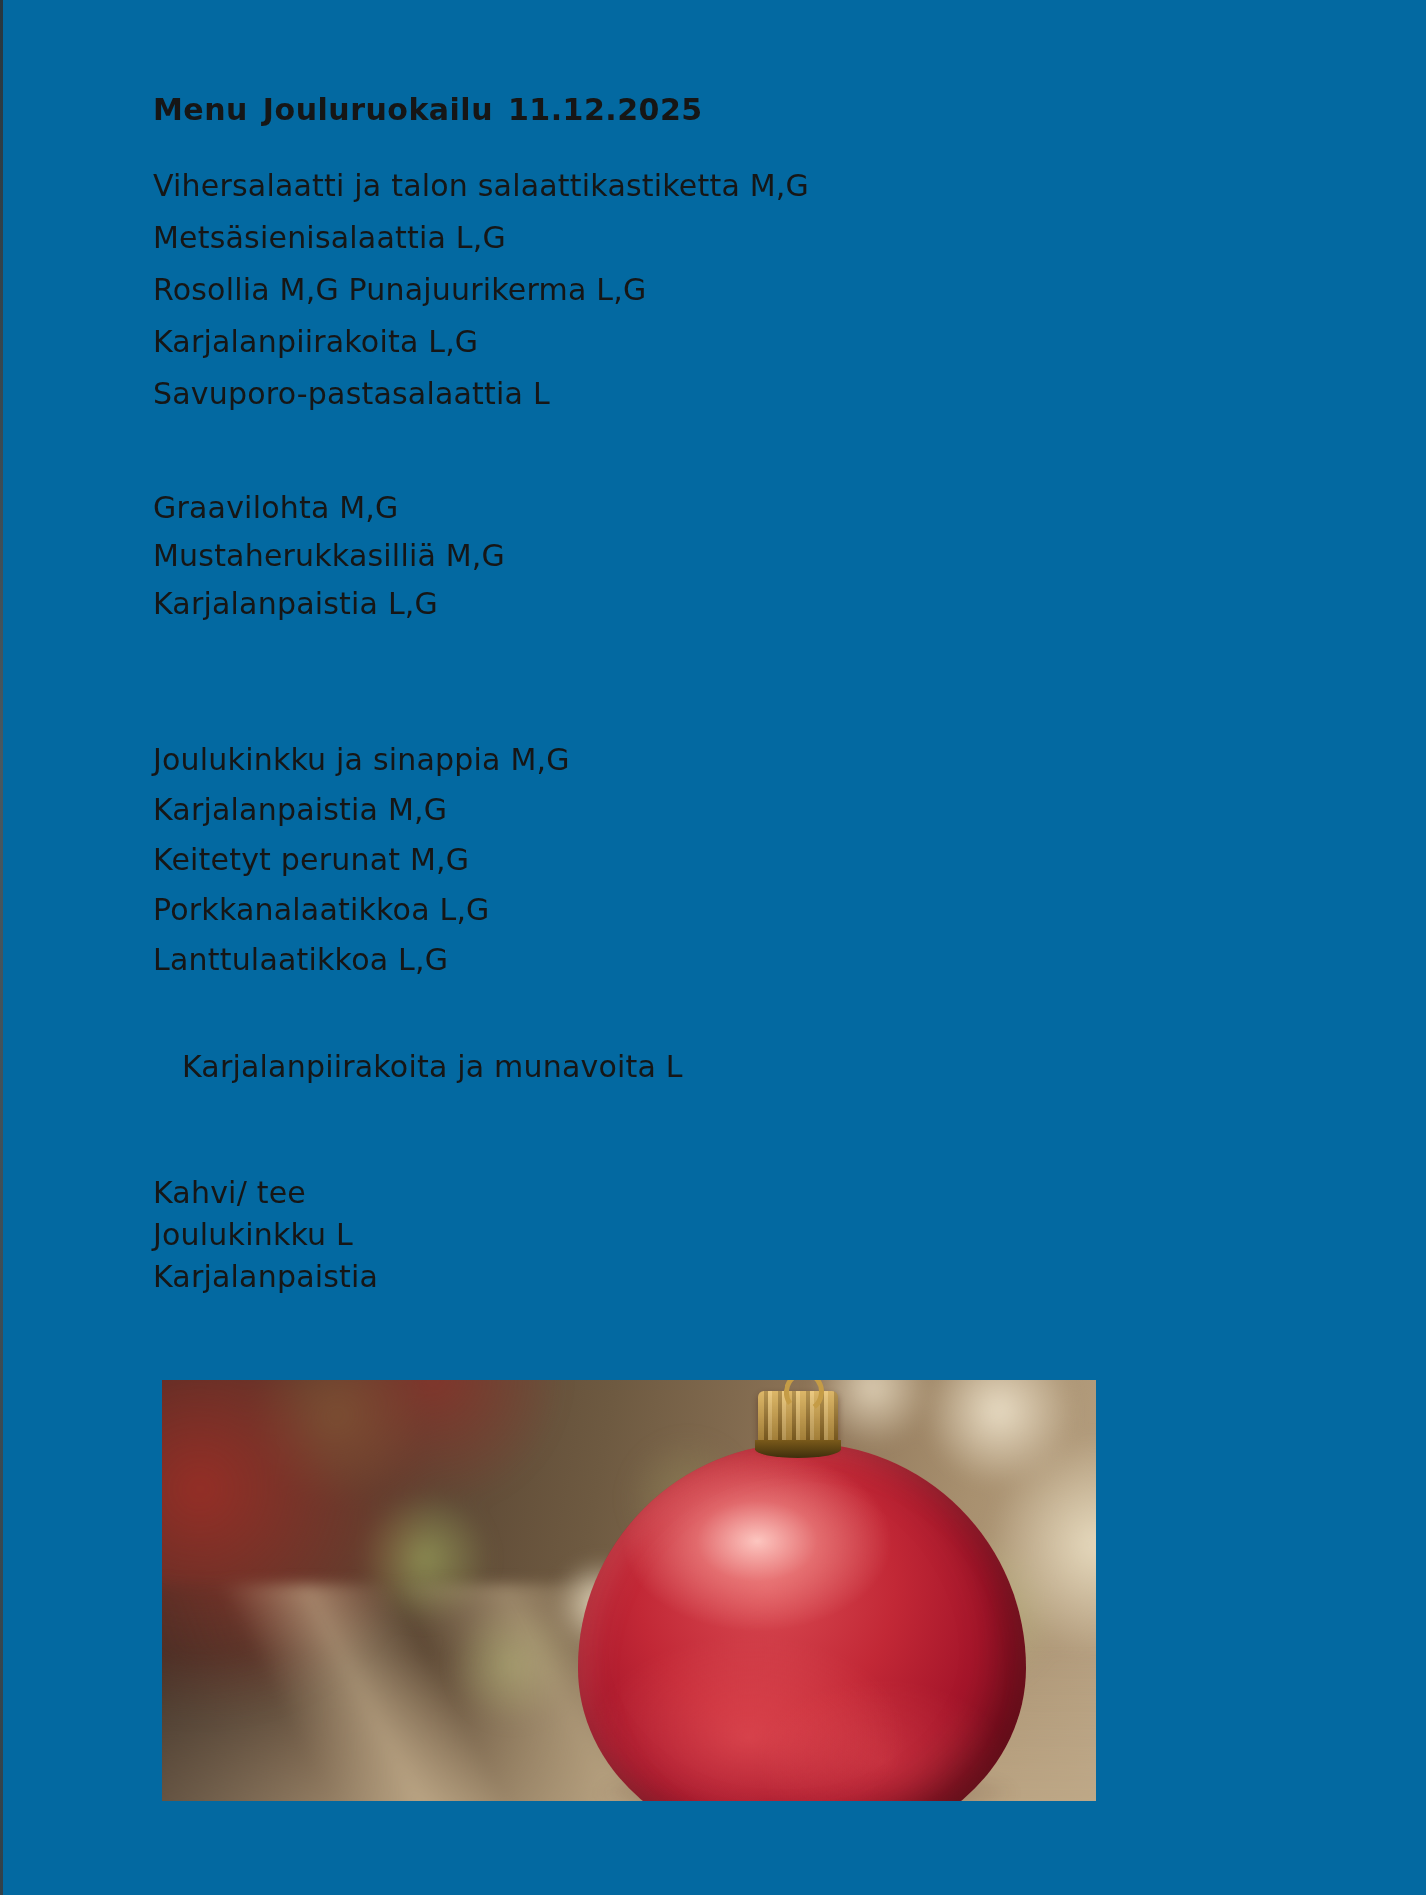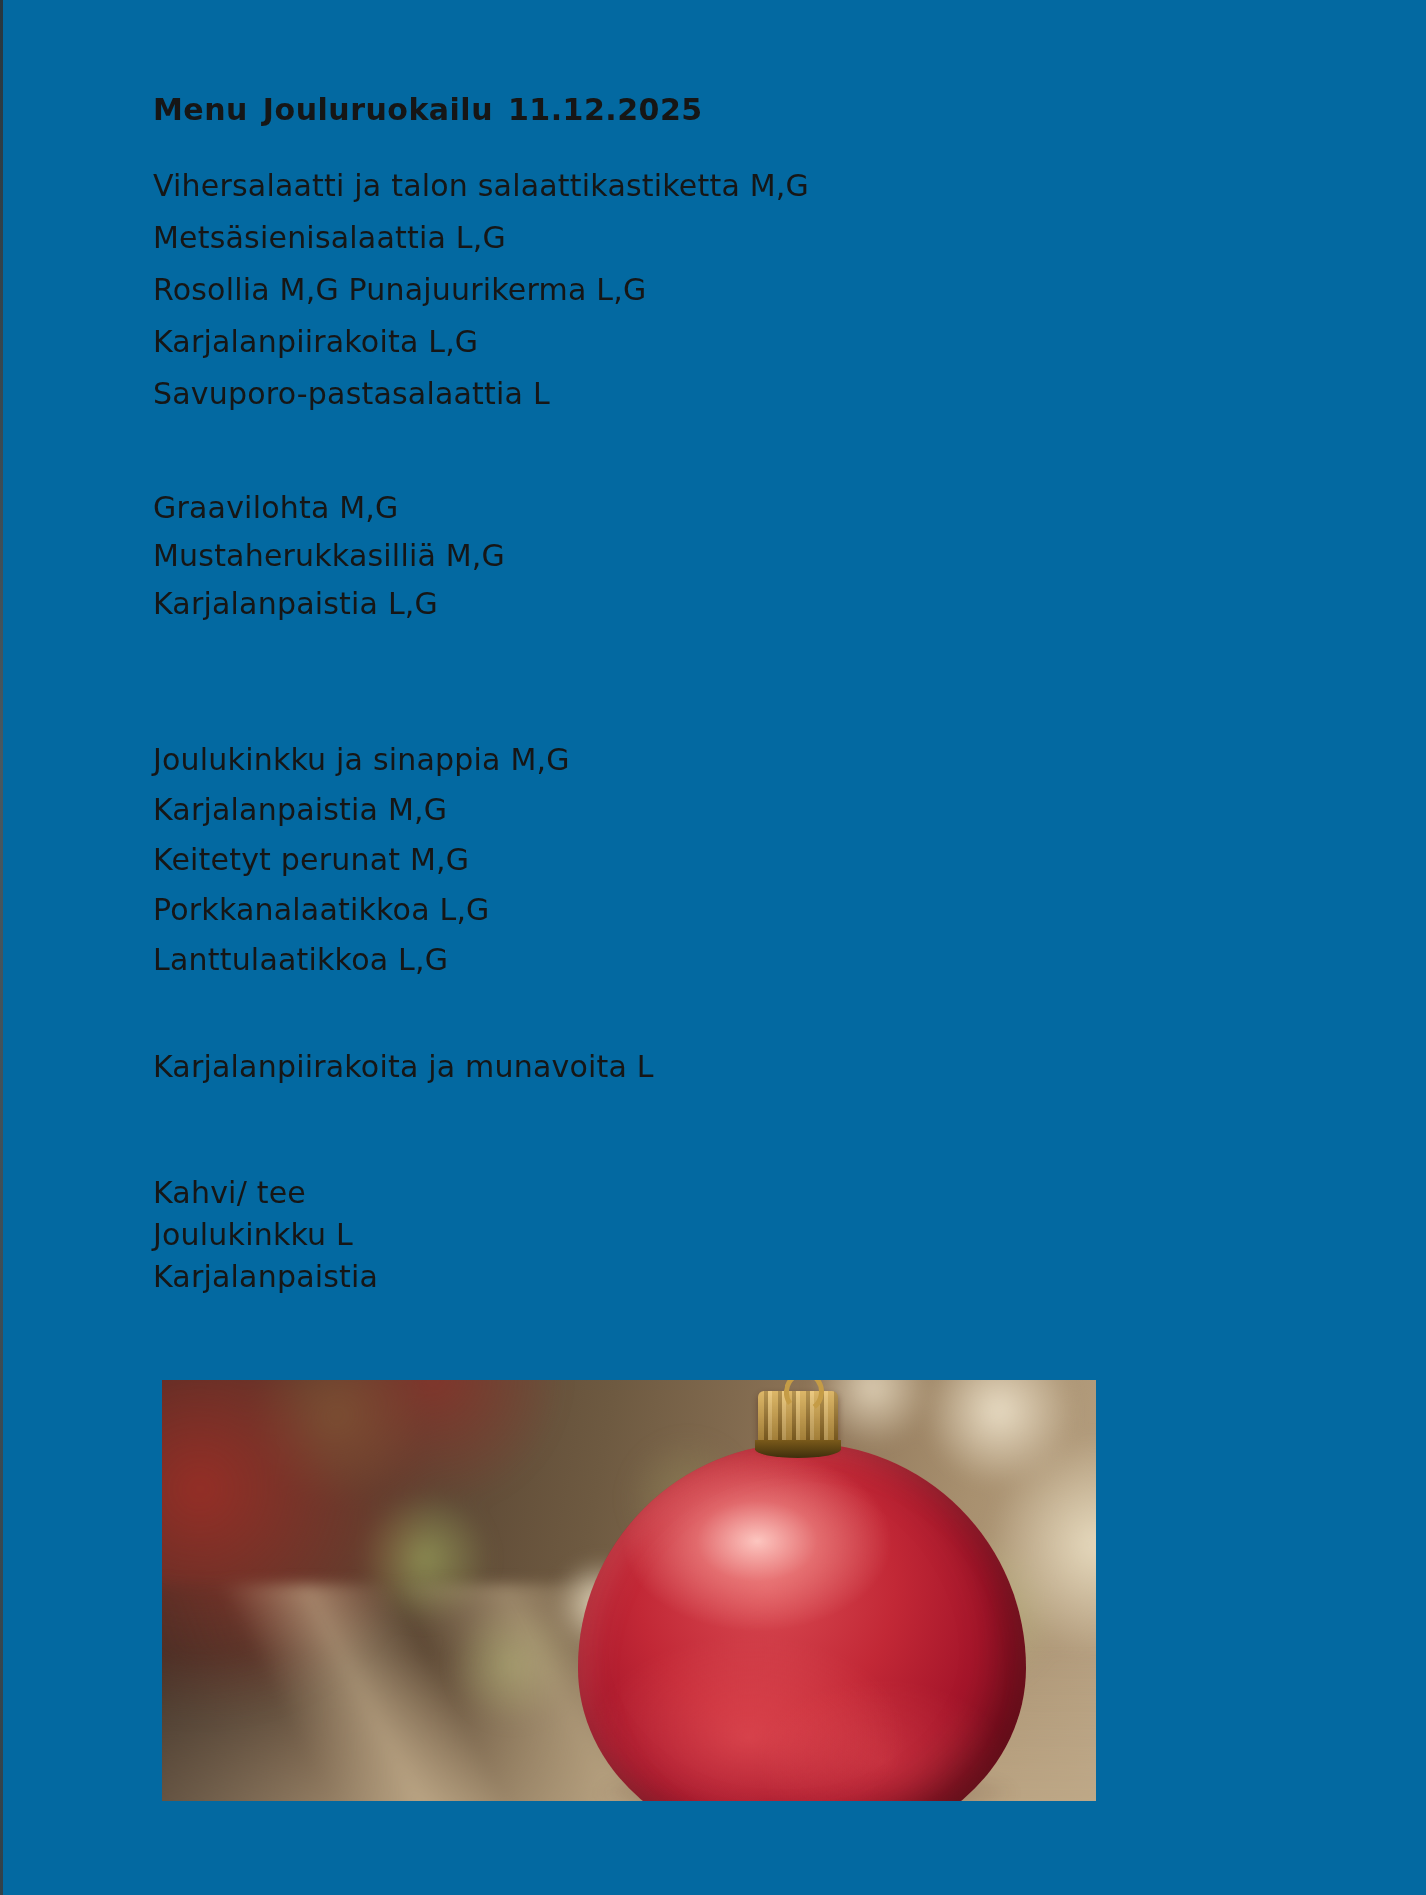--- a/index.html
+++ b/index.html
@@ -19,21 +19,21 @@
   .doc-title{
     position:absolute;left:153px;top:68px;
     font-size:30px;font-weight:bold;letter-spacing:.5px;word-spacing:4px;
     line-height:44px;white-space:nowrap;
   }
   .menu-group{position:absolute;left:153px;white-space:nowrap;}
   .menu-line{font-size:30px;letter-spacing:.2px;line-height:var(--lh);}
   .g0{top:160px;--lh:52px;}
   .g1{top:484px;--lh:48px;}
   .g2{top:735px;--lh:50px;}
-  .g3{top:1042px;--lh:50px;}
+  .g3{top:1042px;margin-left:29px;--lh:50px;}
   .g4{top:1172px;--lh:42px;}
 
   
   .photo{
     position:absolute;left:162px;top:1380px;width:934px;height:421px;
     overflow:hidden;
     background:linear-gradient(100deg,#3c2f27 0%,#55402f 22%,#6e5a41 45%,#8d7457 65%,#a8906f 82%,#b7a182 100%);
   }
   .bokeh{
     position:absolute;inset:-20px;

